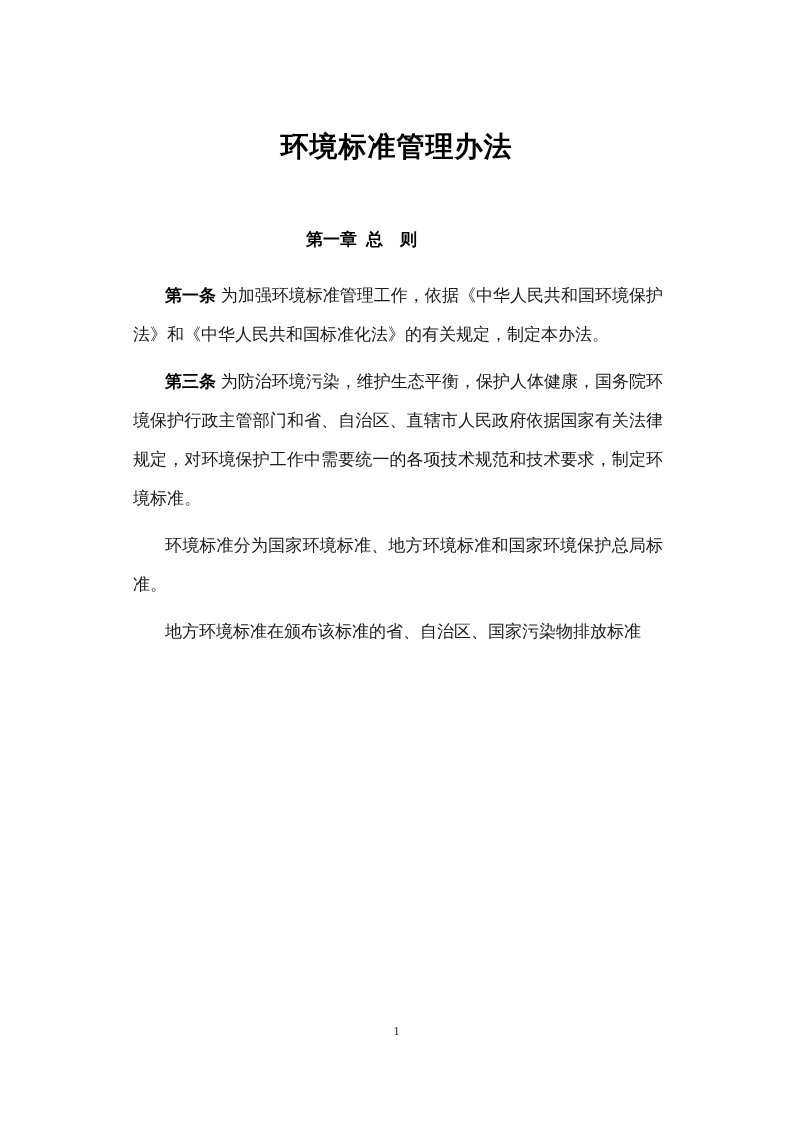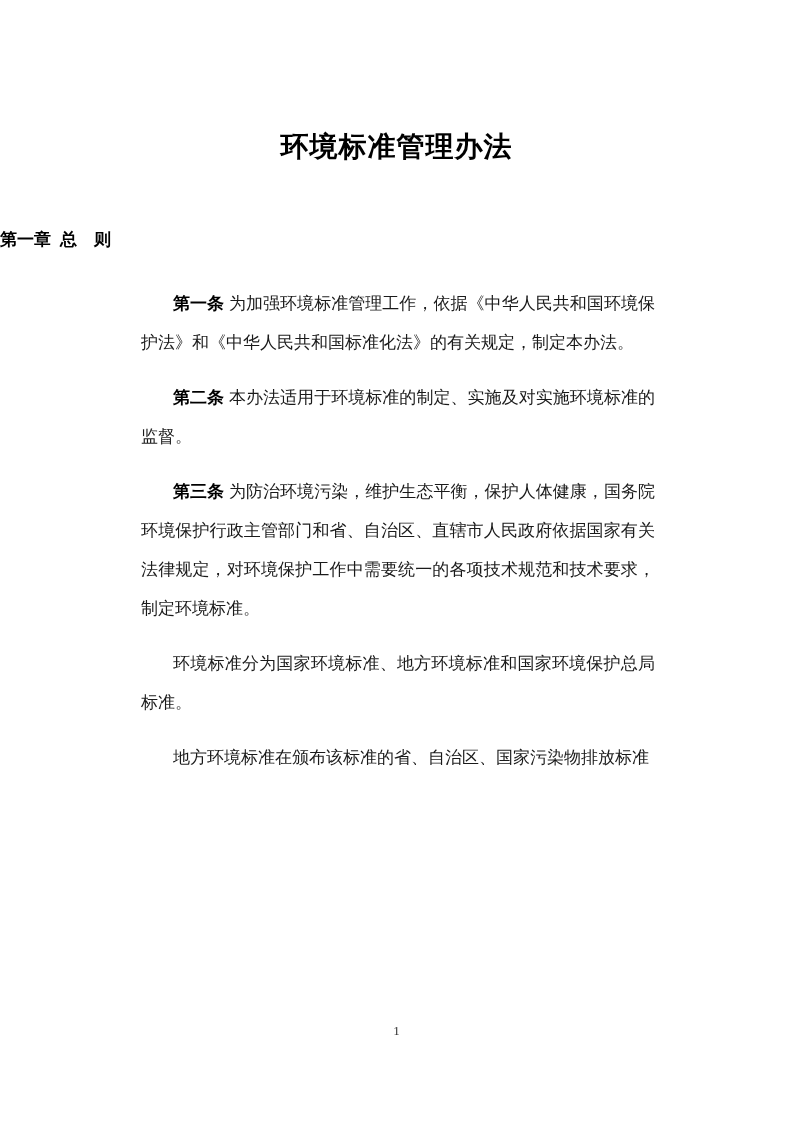--- a/index.html
+++ b/index.html
@@ -37,20 +37,21 @@
     line-height: 40px;
     color: #000000;
   }
 
   
   .chapter-heading {
     position: absolute;
     left: 0;
     top: 226px;
     width: 723px;
+    text-align: center;
     font-size: 17px;
     font-weight: bold;
     line-height: 28px;
     color: #000000;
   }
   .chapter-heading .gap {
     display: inline-block;
     width: 9px;
   }
 
@@ -61,21 +62,21 @@
     top: 268px;
     width: 546px;
   }
 
   .para {
     font-size: 17px;
     line-height: 39px;
     text-align: justify;
     text-justify: inter-ideograph;
     text-indent: 32px;
-    margin: 16px;
+    margin: 8px;
     color: #1a1a1a;
     word-break: break-all;
   }
 
   .para .art {
     font-weight: bold;
     color: #000000;
   }
 
   
@@ -101,23 +102,20 @@
   <div class="chapter-heading">
     <span>第一章</span><span class="gap"></span><span>总　则</span>
   </div>
 
   <div class="body-block">
 
     <p class="para">
       <span class="art">第一条</span><span> 为加强环境标准管理工作，依据《中华人民共和国环境保护法》和《中华人民共和国标准化法》的有关规定，制定本办法。</span>
     </p>
 
-    <p class="para">
-      <span class="art">第二条</span><span> 本办法适用于环境标准的制定、实施及对实施环境标准的监督。</span>
-    </p>
 
     <p class="para">
       <span class="art">第三条</span><span> 为防治环境污染，维护生态平衡，保护人体健康，国务院环境保护行政主管部门和省、自治区、直辖市人民政府依据国家有关法律规定，对环境保护工作中需要统一的各项技术规范和技术要求，制定环境标准。</span>
     </p>
 
     <p class="para">
       <span class="art"></span><span>环境标准分为国家环境标准、地方环境标准和国家环境保护总局标准。</span>
     </p>
 
 

